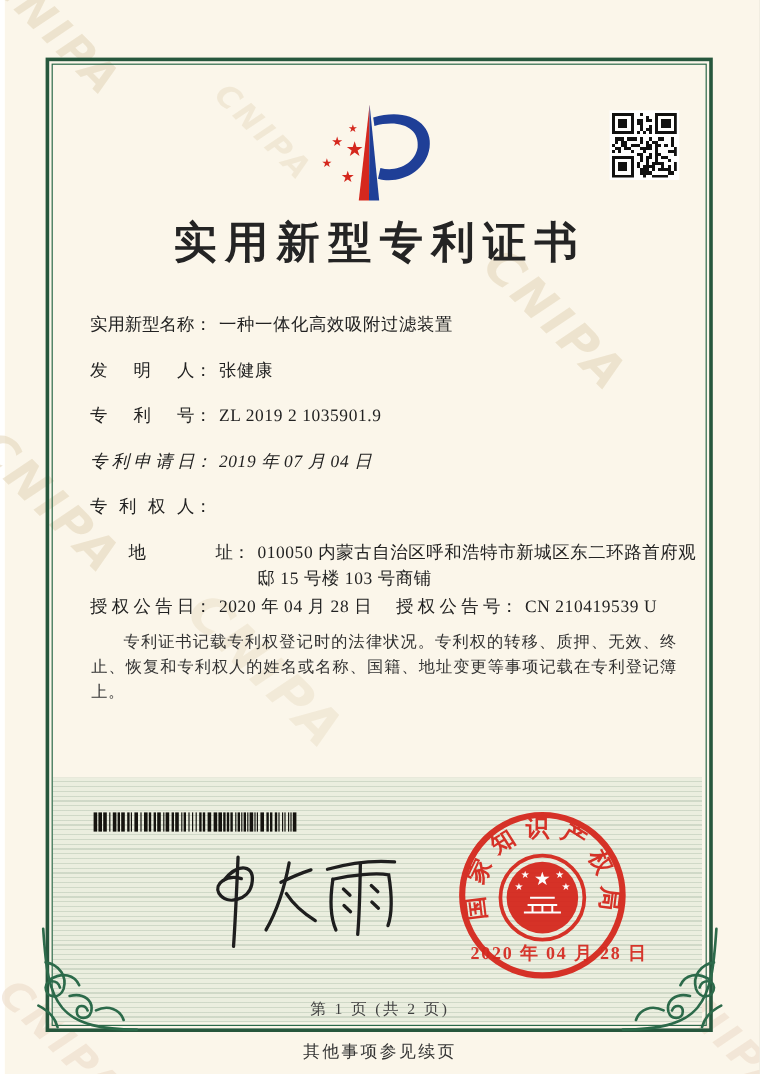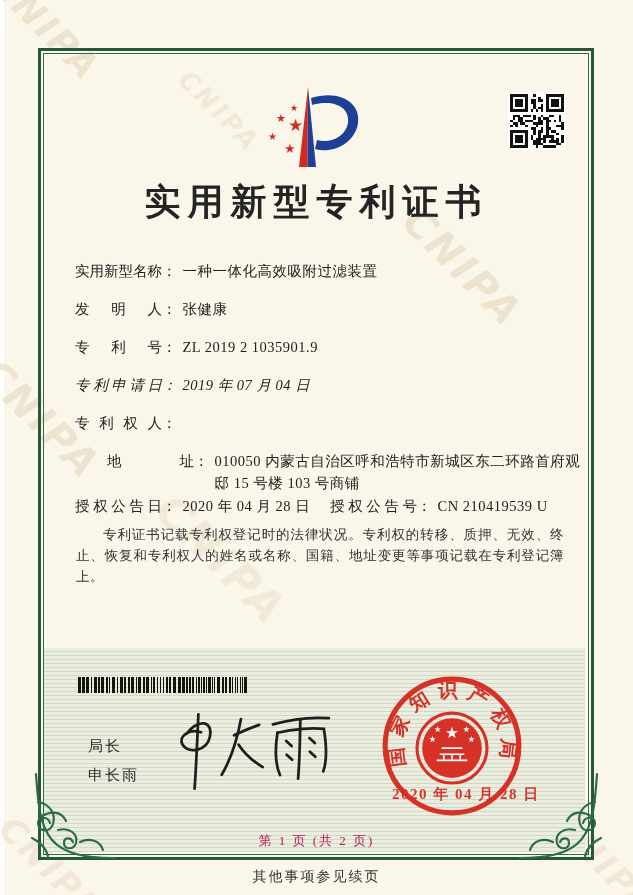--- a/index.html
+++ b/index.html
@@ -85,21 +85,21 @@
 
   
   .seal{position:absolute;left:380px;top:674px;width:144px;height:144px;opacity:.95;}
   .seal-date{
     position:absolute;left:392px;top:785px;
     color:#d5281e;font-size:15px;font-weight:bold;letter-spacing:1.5px;
     opacity:.92;white-space:nowrap;
   }
 
   
-  .page-info{position:absolute;left:0;top:832px;width:633px;text-align:center;font-size:13px;letter-spacing:2px;color:#be185d;}
+  .page-info{position:absolute;left:0;top:832px;width:633px;text-align:center;font-size:13px;letter-spacing:2px;color:#404040;}
   .foot-note{position:absolute;left:0;top:868px;width:633px;text-align:center;font-size:14px;letter-spacing:2px;color:#333;}
 </style>
 </head>
 <body>
 
 <div class="page">
 
   <div class="edge-strip"></div>
 
   <div class="wm" style="left:-22px;top:6px;font-size:36px;">CNIPA</div>
@@ -374,24 +374,20 @@
       <i style="width:2px;margin-right:2px"></i>
       <i style="width:2px;margin-right:1px"></i>
       <i style="width:1px;margin-right:2px"></i>
       <i style="width:1px;margin-right:1px"></i>
       <i style="width:1px;margin-right:2px"></i>
       <i style="width:1px;margin-right:1px"></i>
       <i style="width:1px;margin-right:1px"></i>
       <i style="width:3px;margin-right:2px"></i>
     </div>
 
-  <div class="signer">
-    <div>局长</div>
-    <div>申长雨</div>
-  </div>
 
   <svg class="sig-script" viewBox="0 0 170 85">
     <g fill="none" stroke="#1e1e1e" stroke-width="2.6" stroke-linecap="round">
       <path d="M18,22 C30,8 44,10 40,26 C37,38 20,42 14,32 C10,24 21,17 32,21"></path>
       <path d="M30,4 C28,30 26,55 24,74"></path>
       <path d="M70,10 C66,28 60,46 50,62"></path>
       <path d="M63,25 C72,21 80,18 87,16"></path>
       <path d="M67,34 C73,44 80,50 89,56"></path>
       <path d="M100,16 C116,12 136,10 153,12"></path>
       <path d="M104,24 C101,40 101,54 105,64"></path>

